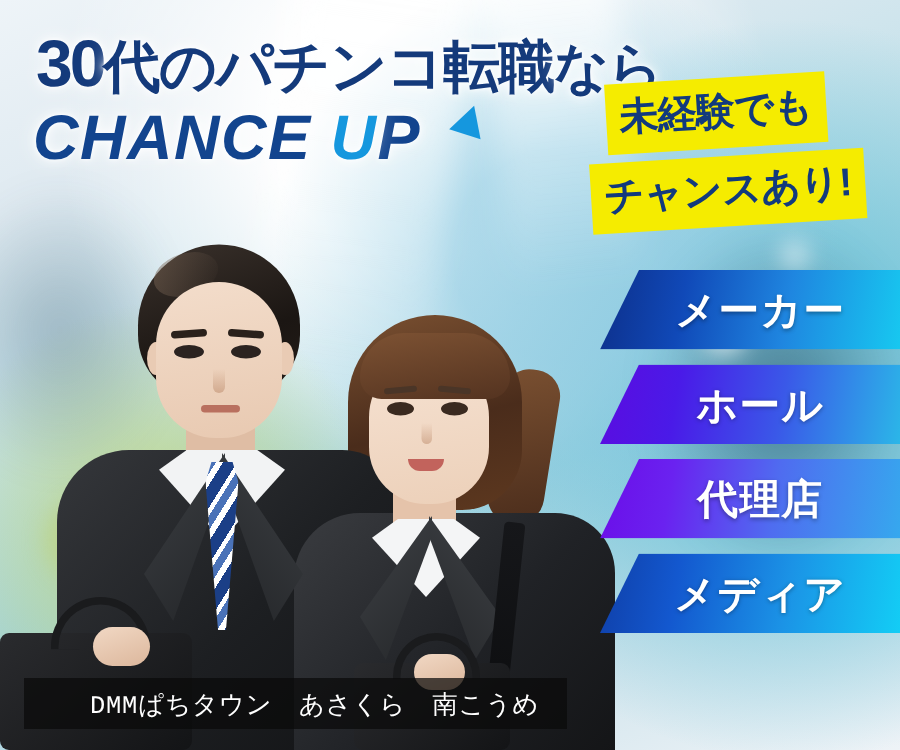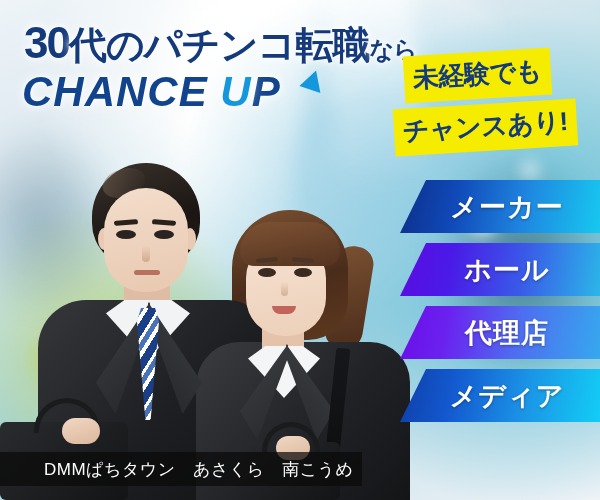--- a/index.html
+++ b/index.html
@@ -120,21 +120,21 @@
 
   
   .headline{position:absolute;left:0;top:0;width:600px;z-index:20;}
   .kicker{
     position:absolute;left:24px;top:18px;
     font-size:38px;font-weight:bold;color:#143a7b;
     letter-spacing:-1px;white-space:nowrap;
     text-shadow:0 0 7px rgba(255,255,255,.95),0 0 14px rgba(255,255,255,.85),0 0 3px rgba(255,255,255,1);
   }
   .kicker .num{font-size:44px;letter-spacing:-2px;}
-  .kicker .sm{font-size:24px;}
+  .kicker .sm{font-size:36px;}
 
   .wordmark{
     position:absolute;left:22px;top:68px;
     font-size:42px;font-weight:bold;font-style:italic;
     color:#12448e;letter-spacing:1px;white-space:nowrap;
     text-shadow:0 0 8px rgba(255,255,255,.95),0 0 16px rgba(255,255,255,.8),0 0 3px rgba(255,255,255,1);
   }
   .wordmark .up-u{color:#1597de;position:relative;}
   .up-arrow{
     position:absolute;left:302px;top:70px;width:0;height:0;z-index:21;
@@ -160,23 +160,23 @@
     position:relative;height:53px;margin-bottom:10px;
     display:flex;align-items:center;justify-content:center;
     clip-path:polygon(13% 0,100% 0,100% 100%,0 100%);
     color:#fff;font-size:27px;font-weight:bold;letter-spacing:1px;
     text-shadow:0 1px 3px rgba(0,0,0,.35);
     padding-left:14px;box-sizing:border-box;
   }
 
   
   .caption{
-    position:absolute;left:0;top:452px;width:362px;height:34px;z-index:24;
+    position:absolute;left:16px;top:452px;width:362px;height:34px;z-index:24;
     background:rgba(10,10,10,.72);
-    display:flex;align-items:center;
+    display:flex;align-items:center;font-family:Liberation Mono, monospace;
   }
   .caption span{
     color:#fff;font-size:17px;margin-left:44px;white-space:nowrap;letter-spacing:.5px;
   }
 </style>
 </head>
 <body>
 
 <div id="banner">
 

